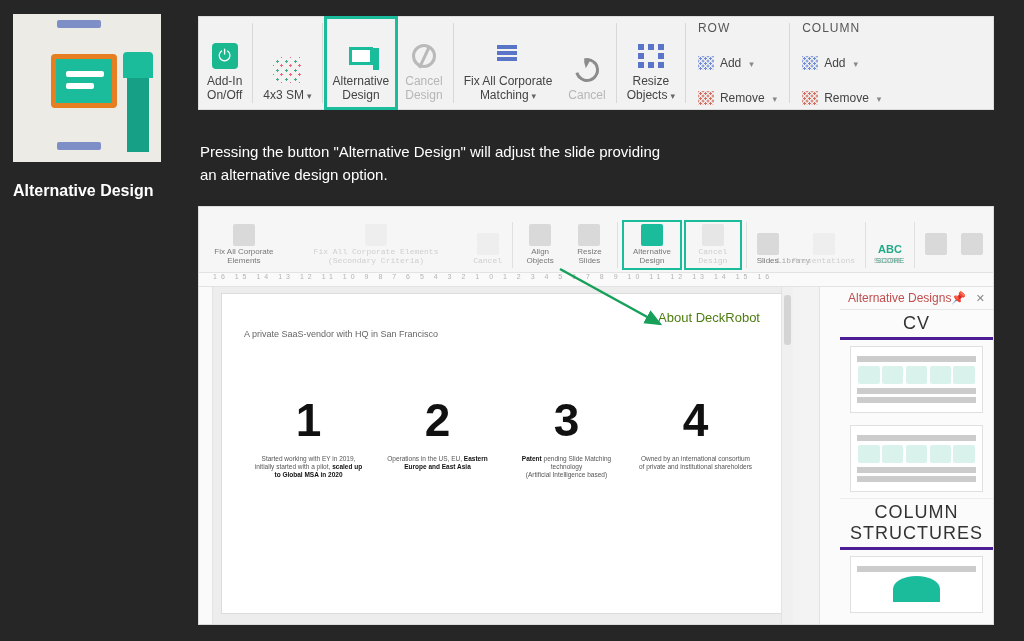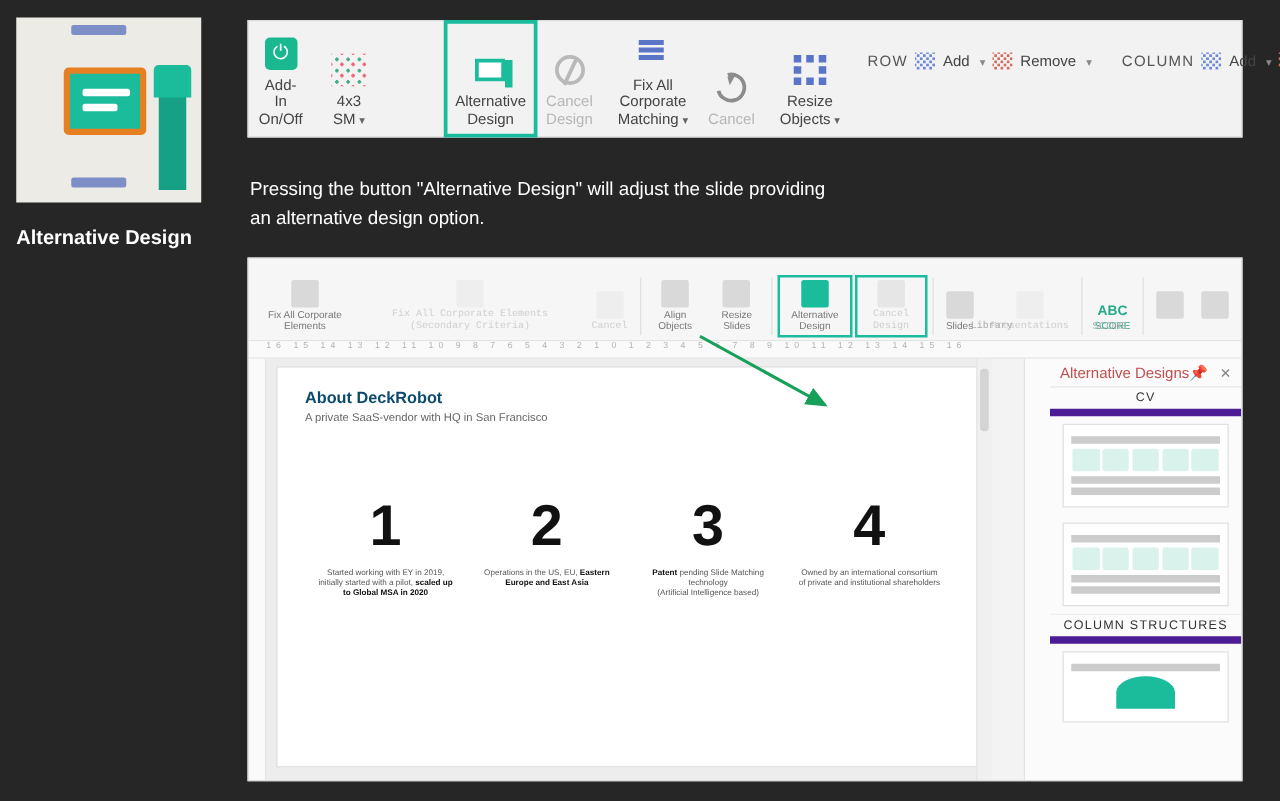--- a/index.html
+++ b/index.html
@@ -80,27 +80,25 @@
   }
   .ribbon .icon-box { width:34px; height:34px; display:flex; align-items:center; justify-content:center; }
   .ribbon .label { text-align:center; line-height:1.15; white-space:pre-line; color:#444; }
   .ribbon .label.dim { color:#b6b6b6; }
   .ribbon .chev::after {
     content:"▾"; font-size:9px; margin-left:3px; color:#666;
   }
   .ribbon .selected {
     outline:3px solid #1abc9c;
     outline-offset:-2px;
-    margin-left:48px;
   }
   .row-col {
-    display:flex; flex-direction:row; align-items:flex-start;
+    display:flex; flex-direction:column; align-items:flex-start;
     justify-content:space-between; gap:6px;
     padding:4px 10px;
-    margin-top:21px;
   }
   .row-col .head {
     font-size:12px; color:#555; letter-spacing:1px;
   }
   .row-col .btn {
     display:flex; align-items:center; gap:6px; font-size:12px; color:#444;
   }
   .row-col .btn .gridicon {
     width:16px; height:14px;
     background:
@@ -171,21 +169,21 @@
   }
   .ppt .workspace .vruler {
     position:absolute; left:0; top:0; bottom:0; width:14px;
     background:#fafafa; border-right:1px solid #e3e3e3;
   }
   .ppt .slide {
     position:absolute; left:22px; top:6px; right:10px; bottom:10px;
     background:#fff; border:1px solid #dcdcdc;
     padding:16px 22px;
   }
-  .ppt .slide h3 { font-size:13px; font-weight:700; color:#0c4a6e; }
+  .ppt .slide h3 { font-size:13px; font-weight:400; color:#4d7c0f;text-align:right; }
   .ppt .slide .sub { font-size:9px; color:#666; margin-top:4px;}
   .ppt .slide .cols {
     display:flex; justify-content:space-around; margin-top:54px;
   }
   .ppt .slide .col { width:22%; text-align:center; }
   .ppt .slide .col .num { font-size:46px; font-weight:800; color:#111;}
   .ppt .slide .col .txt { font-size:6.5px; color:#555; line-height:1.25; margin-top:8px; }
   .ppt .slide .col .txt b { color:#111; font-weight:700;}
 
   .ppt .side-panel {
@@ -193,22 +191,22 @@
     background:#fbfbfb; border-left:1px solid #e3e3e3;
     display:flex; flex-direction:column;padding-left:20px;
   }
   .ppt .side-panel .hdr {
     display:flex; align-items:center; justify-content:space-between;
     padding:4px 8px; font-size:12px; color:#c14f4f;
     border-bottom:1px solid #e6e6e6;
   }
   .ppt .side-panel .hdr .x { color:#888; font-size:11px; cursor:default;}
   .ppt .side-panel .sect-title {
-    text-align:center; font-size:10px; color:#333; letter-spacing:1px;
-    padding:3px 0; border-bottom:6px solid #4c1d95;
+    text-align:center; font-size:18px; color:#333; letter-spacing:1px;
+    padding:3px 0; border-bottom:3px solid #4c1d95;
   }
   .ppt .side-panel .thumb {
     margin:6px 10px; background:#fff; border:1px solid #e0e0e0;
     padding:6px; font-size:6px; color:#777;
   }
   .ppt .side-panel .thumb .row {
     display:flex; justify-content:space-around; margin:4px 0;
   }
   .ppt .side-panel .thumb .row .cell {
     width:18%; height:18px; background:#daf2ec; border-radius:2px;

